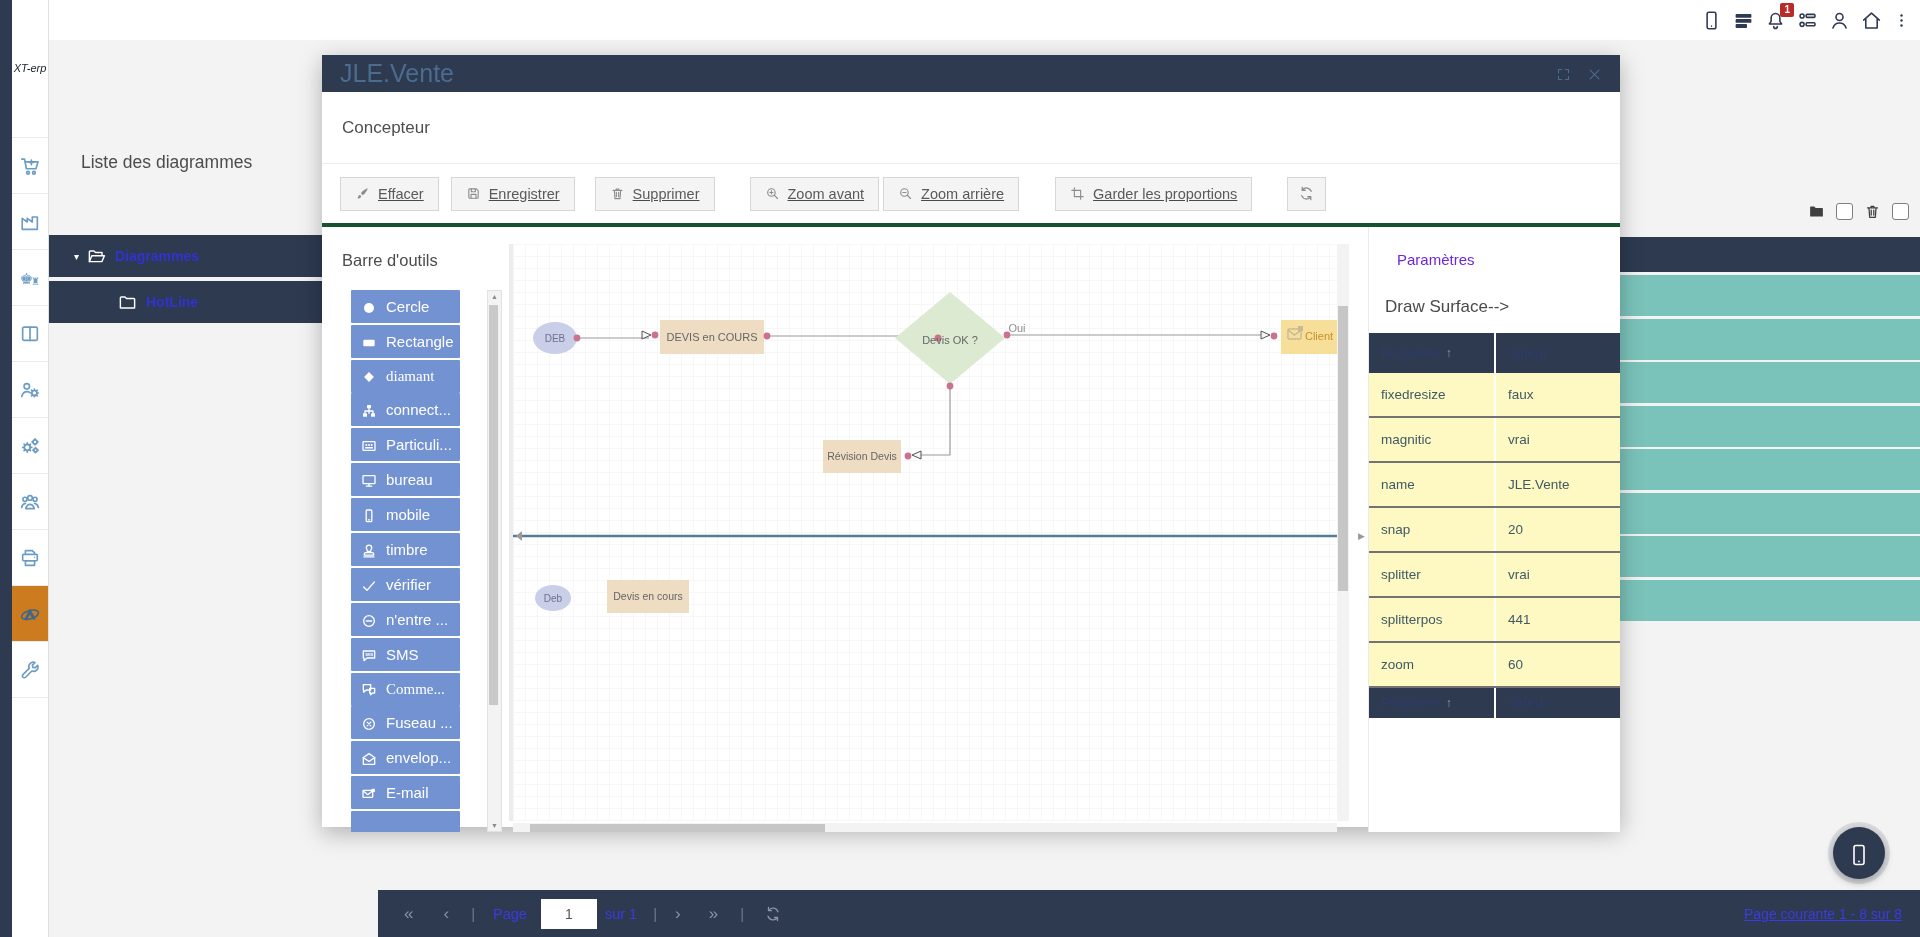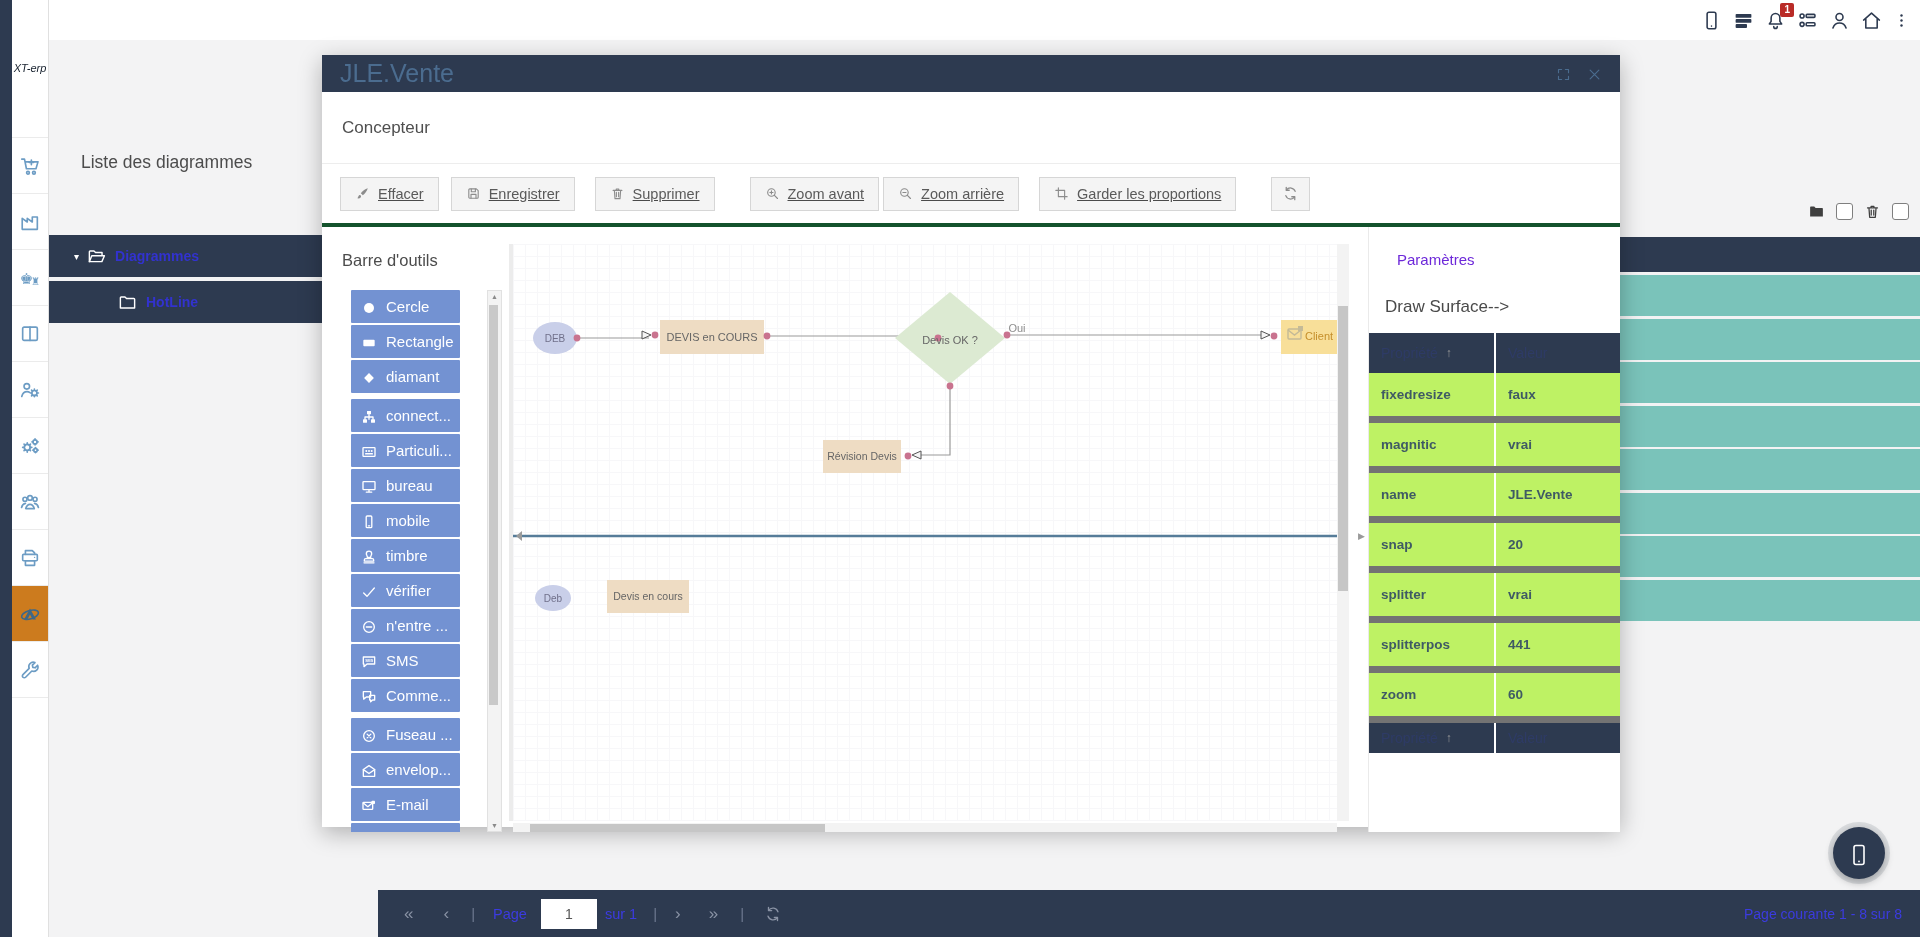--- a/index.html
+++ b/index.html
@@ -65,21 +65,21 @@
   .t-btn.icon-only{padding:0 10px;}
   .t-btn.icon-only .ic{margin-right:0;font-size:17px;}
   .m-body{position:relative;height:605px;overflow:hidden;}
 
   .toolbox-head{left:20px;top:24px;font-size:16.5px;color:#4c4c4c;}
   .toolbox{left:29px;top:63px;width:109px;}
   .tbx-item{height:33px;margin-bottom:2px;background:#7392d2;color:#fff;display:flex;align-items:center;
             gap:9px;padding-left:10px;font-size:15px;cursor:pointer;border-radius:1px;}
   .tbx-item .ic{font-size:16px;stroke-width:2;flex:none;}
   .tbx-item .shp{flex:none;}
-  .gap-after{margin-bottom:6px;}
+  .gap-after{margin-bottom:0;font-family:Liberation Serif, serif;}
   .tbx-scroll{left:165px;top:63px;width:13px;height:540px;background:#f3f3f3;border:1px solid #e1e1e1;}
   .tbx-scroll .arr{position:absolute;left:0;width:100%;text-align:center;font-size:7px;color:#8a8a8a;}
   .tbx-thumb{position:absolute;left:1px;top:14px;width:9px;height:400px;background:#c9c9c9;}
 
   .canvas{left:187px;top:17px;width:824px;height:577px;background:#fff;border-left:4px solid #ececec;
           background-image:linear-gradient(#f7f7f9 1px,transparent 1px),
                            linear-gradient(90deg,#f7f7f9 1px,transparent 1px);
           background-size:12px 12px;}
   .canvas svg.flow{position:absolute;left:0;top:0;}
   .node-label{position:absolute;transform:translate(-50%,-50%);white-space:nowrap;color:#666;z-index:2;}
@@ -92,32 +92,32 @@
   .params{left:1046px;top:0;width:252px;height:605px;background:#fff;border-left:1px solid #eaeaea;}
   .p-head{left:28px;top:24px;font-size:15px;color:#6d28d9;}
   .p-surface{left:16px;top:70px;font-size:17px;color:#4a4a4a;}
   .p-table{left:0;top:106px;width:252px;}
   .p-hrow{display:flex;background:#2d3a50;color:#2e3b66;font-size:14px;height:40px;}
   .p-hrow.footer{height:30px;}
   .p-hrow .c1,.p-row .c1{width:127px;border-right:2px solid #fff;display:flex;align-items:center;
                          padding-left:12px;box-sizing:border-box;}
   .p-hrow .c2,.p-row .c2{flex:1;display:flex;align-items:center;padding-left:12px;}
   .p-hrow .sort{color:#9a9a9a;margin-left:8px;font-size:12px;}
-  .p-row{display:flex;background:#bef264;border-bottom:7px solid #737373;height:43px;
-         color:#3f5a64;font-size:13.5px;font-weight:bold;}
+  .p-row{display:flex;background:#fef9c3;border-bottom:2px solid #737373;height:43px;
+         color:#3f5a64;font-size:13.5px;}
 
   
   .pager{left:378px;top:890px;right:0;height:47px;background:#2d3a50;z-index:2;display:flex;
          align-items:center;color:#8a93a5;font-size:17px;}
   .pg{cursor:pointer;}
   .pg-sep{color:#6d7890;font-size:15px;}
   .pg-blue{color:#3b3be0;font-size:14.5px;}
   .pager input{width:52px;height:28px;border:none;text-align:center;font-size:14px;color:#555;
                font-family:inherit;}
-  .pg-status{position:absolute;right:18px;color:#3b3be0;font-size:14px;}
+  .pg-status{position:absolute;right:18px;color:#3b3be0;font-size:14px;text-decoration:underline;}
   .pager .ic{font-size:17px;}
 
   
   .fab{left:1833px;top:827px;width:52px;height:52px;border-radius:50%;background:#2d3a50;z-index:6;
        display:flex;align-items:center;justify-content:center;color:#fff;font-size:24px;
        box-shadow:0 0 0 5px rgba(45,58,80,.13),0 3px 8px rgba(0,0,0,.3);cursor:pointer;}
 </style>
 </head>
 <body>
 
@@ -347,21 +347,21 @@
           <span>Zoom avant</span>
         </button>
         <button class="t-btn" style="margin-left: 4px;">
           <svg class="ic" style="" viewBox="0 0 24 24">
             <circle cx="10.3" cy="10.3" r="6"></circle>
             <path d="M14.7 14.7 20 20"></path>
             <path d="M7.8 10.3h5"></path>
           </svg>
           <span>Zoom arrière</span>
         </button>
-        <button class="t-btn" style="margin-left: 20px; text-align: center;">
+        <button class="t-btn" style="margin-left: 36px; text-align: center;">
           <svg class="ic" style="" viewBox="0 0 24 24">
             <path d="M7 3v14h14"></path>
             <path d="M3 7h14v14"></path>
           </svg>
           <span>Garder les proportions</span>
         </button>
         <button class="t-btn icon-only" style="margin-left: 35px;">
           <svg class="ic" style="" viewBox="0 0 24 24">
             <path d="M18.6 9A7 7 0 0 0 6.2 7.2"></path>
             <path d="M6 3.2v4.2h4.2"></path>

